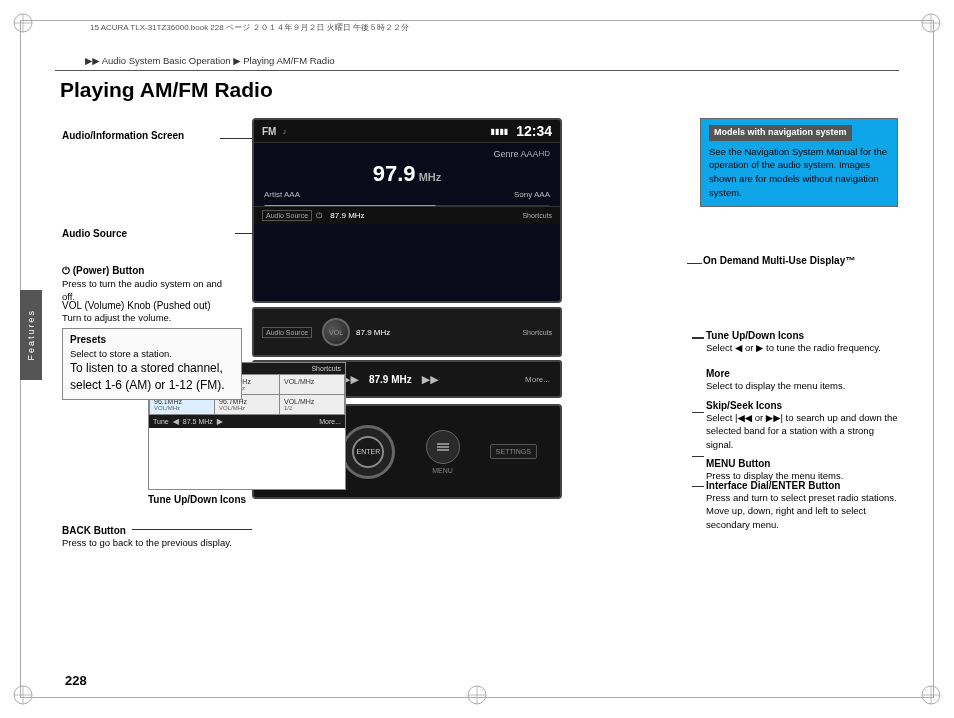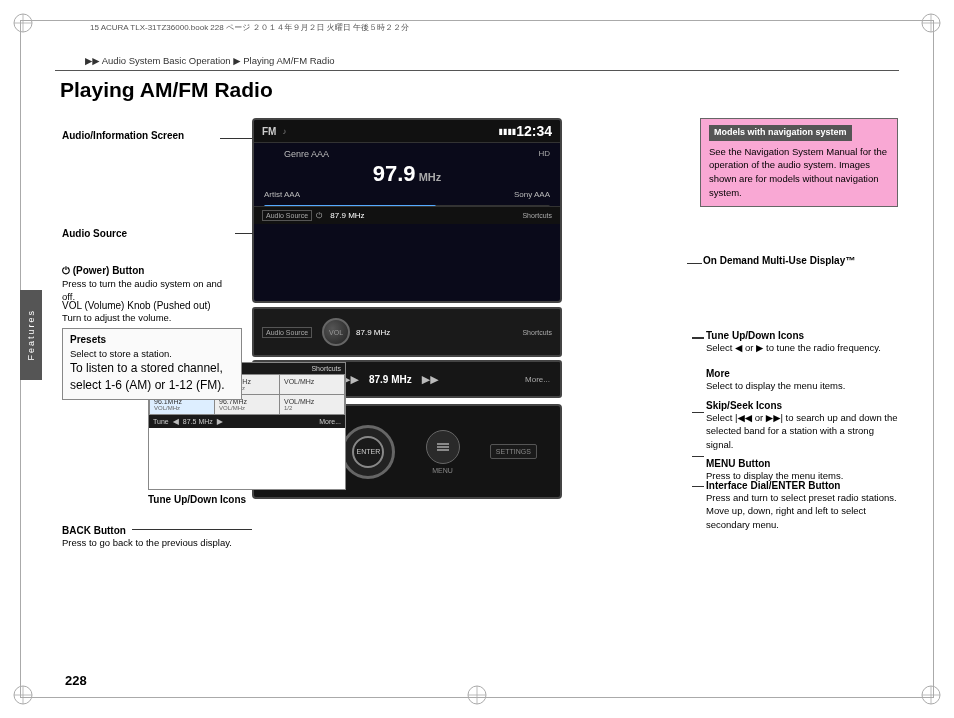--- a/index.html
+++ b/index.html
@@ -92,40 +92,40 @@
 </div>
 
 <div style="position:absolute;top:70px;left:55px;right:55px;height:1px;background:#555;"></div>
 
 <div style="position:absolute;top:78px;left:60px;font-size:21px;font-weight:bold;">Playing AM/FM Radio</div>
 
 <div class="side-tab">
   <span class="side-tab-text">Features</span>
 </div>
 
-<div style="position:absolute;top:118px;right:56px;width:198px;border:1.5px solid #666;padding:6px 8px;background:#f9a8d4;font-size:9.5px;line-height:1.5;">
+<div style="position:absolute;top:118px;right:56px;width:198px;border:1.5px solid #666;padding:6px 8px;background:#0ea5e9;font-size:9.5px;line-height:1.5;">
   <div style="display:inline-block;background:#555;color:#fff;font-size:9px;font-weight:bold;padding:1px 5px;margin-bottom:4px;">Models with navigation system</div>
   <div style="font-size:9.5px;line-height:1.45;">See the Navigation System Manual for the operation of the audio system. Images shown are for models without navigation system.</div>
 </div>
 
 <div style="position:absolute;top:130px;left:62px;font-size:10px;font-weight:bold;">Audio/Information Screen</div>
 
 <div style="position:absolute;top:138px;left:220px;width:165px;height:1px;background:#333;"></div>
 
 <div style="position:absolute;left:252px;top:118px;width:310px;height:185px;background:#0a0a1a;border:2px solid #444;border-radius:4px;overflow:hidden;">
 
   <div style="display:flex;align-items:center;background:#111;padding:3px 8px;border-bottom:1px solid #333;">
     <span style="color:#ccc;font-size:10px;font-weight:bold;">FM</span>
     <span style="margin-left:6px;color:#888;font-size:8px;">♪</span>
     <span style="margin-left:auto;color:#fff;font-size:8px;">▮▮▮▮</span>
-    <span style="color:#fff;font-size:14px;font-weight:bold;text-align:center;">12:34</span>
+    <span style="margin-left:8px;color:#fff;font-size:14px;font-weight:bold;text-align:center;">12:34</span>
   </div>
 
   <div style="padding:6px 10px;color:#ddd;font-size:9px;">
-    <div style="display:flex;justify-content:space-between;margin-bottom:2px;margin-left:20px;">
+    <div style="display:flex;justify-content:flex-end;margin-bottom:2px;margin-left:20px;">
       <span style="font-size:9px;color:#bbb;">Genre AAA</span>
       <span style="color:#aaa;font-size:8px;">HD</span>
     </div>
     <div style="font-size:22px;font-weight:bold;color:#fff;text-align:center;margin:2px 0;">
       <span>97.9</span><span style="font-size:11px;color:#aaa;"> MHz</span>
     </div>
     <div style="display:flex;justify-content:space-between;margin-top:3px;">
       <span style="font-size:8px;color:#bbb;">Artist AAA</span>
       <span style="font-size:8px;color:#bbb;">Sony AAA</span>
     </div>

